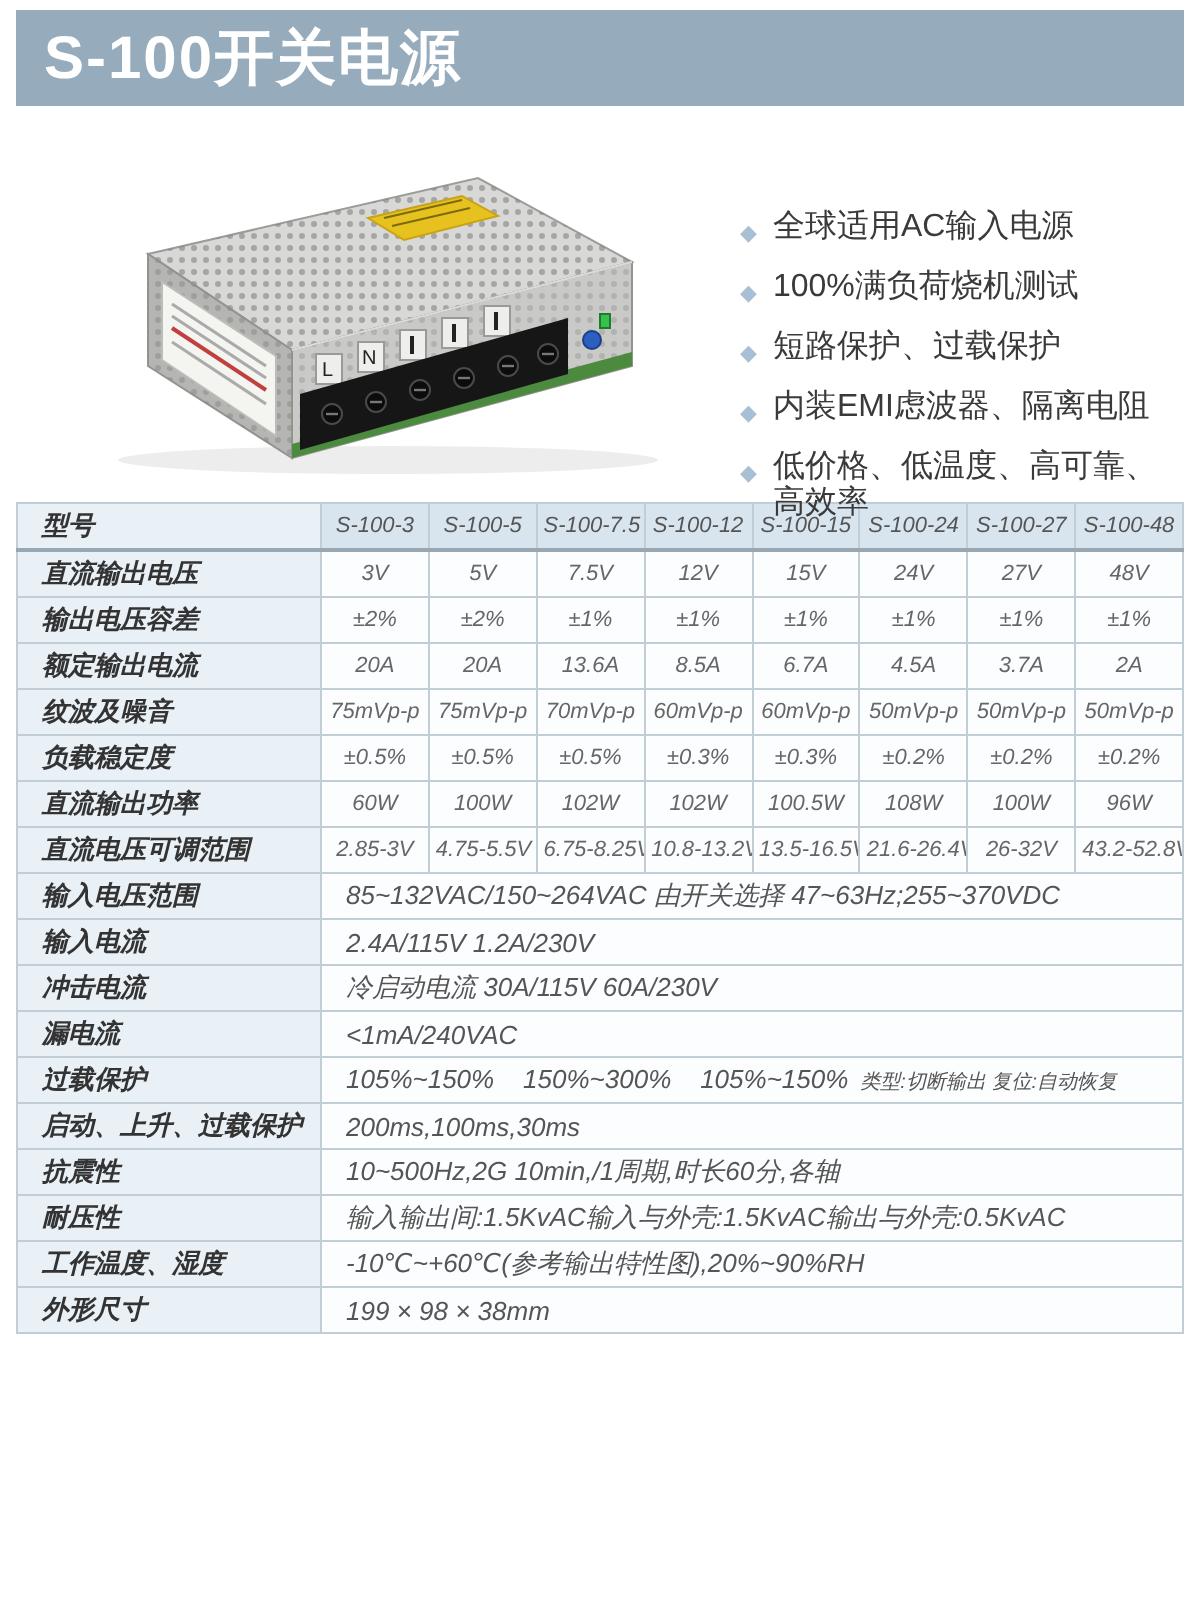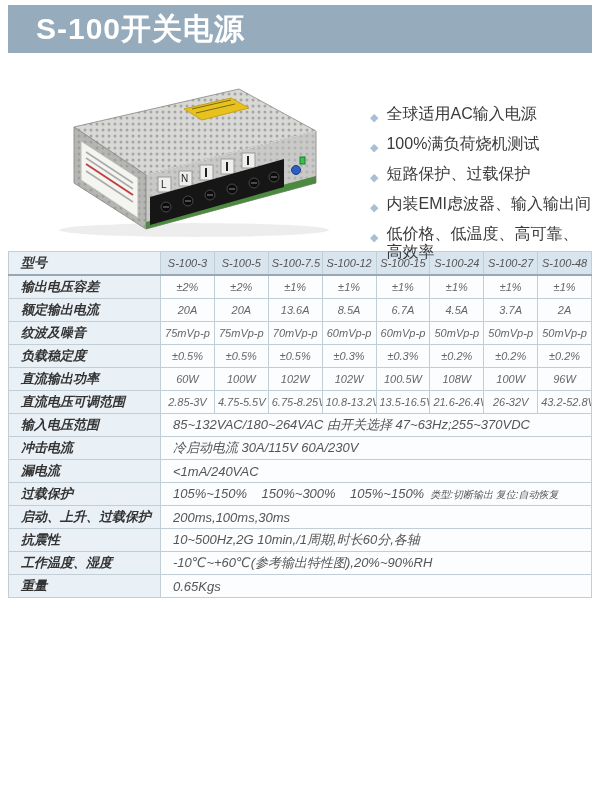--- a/index.html
+++ b/index.html
@@ -7,21 +7,21 @@
     width:600px;height:802px;overflow:hidden;background:#ffffff;
     font-family:"Liberation Sans","DejaVu Sans",sans-serif;
   }
   .title-bar{
     margin:5px 8px 0 8px;height:48px;
     background:var(--header-bg,#96acbc);
     display:flex;align-items:center;
   }
   .title-bar .title{
     color:var(--title-text,#fff);font-size:30px;font-weight:bold;
-    padding-left:28px;letter-spacing:1px;
+    padding-left:14px;letter-spacing:1px;
   }
   .intro{display:flex;margin:26px 8px 0 8px;height:160px;}
   .product-photo{width:300px;height:158px;margin-left:26px;flex:none;}
   .features{list-style:none;margin:26px 0 0 36px;padding:0;}
   .feature{display:flex;align-items:flex-start;margin-bottom:9px;
     font-size:16px;color:#3a3a3a;line-height:18px;}
   .bullet{color:var(--bullet,#a9c0d4);font-size:11px;margin:3px 8px 0 0;flex:none;}
   table.spec-table{
     width:584px;margin:12px 0 0 8px;border-collapse:collapse;table-layout:fixed;
     border:1px solid var(--grid-line,#c2ced6);
@@ -134,21 +134,21 @@
         <span>100%满负荷烧机测试</span>
       </li>
 
       <li class="feature">
         <span class="bullet">◆</span>
         <span>短路保护、过载保护</span>
       </li>
 
       <li class="feature">
         <span class="bullet">◆</span>
-        <span>内装EMI虑波器、输入输出间</span>
+        <span>内装EMI虑波器、隔离电阻</span>
       </li>
 
       <li class="feature">
         <span class="bullet">◆</span>
         <span>低价格、低温度、高可靠、高效率</span>
       </li>
     </ul>
 </div>
 
 <table class="spec-table">
@@ -165,20 +165,32 @@
         <th class="model">S-100-7.5</th>
         <th class="model">S-100-12</th>
         <th class="model">S-100-15</th>
         <th class="model">S-100-24</th>
         <th class="model">S-100-27</th>
         <th class="model">S-100-48</th>
       </tr>
   </thead>
   <tbody>
 
+      <tr class="spec-row">
+        <td class="label">直流输出电压</td>
+
+      <td class="val">3V</td>
+        <td class="val">5V</td>
+        <td class="val">7.5V</td>
+        <td class="val">12V</td>
+        <td class="val">15V</td>
+        <td class="val">24V</td>
+        <td class="val">27V</td>
+        <td class="val">48V</td>
+      </tr>
 
       <tr class="spec-row">
         <td class="label">输出电压容差</td>
 
       <td class="val">±2%</td>
         <td class="val">±2%</td>
         <td class="val">±1%</td>
         <td class="val">±1%</td>
         <td class="val">±1%</td>
         <td class="val">±1%</td>
@@ -249,23 +261,27 @@
         <td class="val">13.5-16.5V</td>
         <td class="val">21.6-26.4V</td>
         <td class="val">26-32V</td>
         <td class="val">43.2-52.8V</td>
       </tr>
     </tbody>
   <tbody>
 
       <tr class="detail-row">
         <td class="label">输入电压范围</td>
-        <td class="detail" colspan="8"><span>85~132VAC/180~264VAC 由开关选择 47~63Hz;255~370VDC</span><span class="note"></span></td>
-      </tr>
-
+        <td class="detail" colspan="8"><span>85~132VAC/150~264VAC 由开关选择 47~63Hz;255~370VDC</span><span class="note"></span></td>
+      </tr>
+
+      <tr class="detail-row">
+        <td class="label">输入电流</td>
+        <td class="detail" colspan="8"><span>2.4A/115V 1.2A/230V</span><span class="note"></span></td>
+      </tr>
 
       <tr class="detail-row">
         <td class="label">冲击电流</td>
         <td class="detail" colspan="8"><span>冷启动电流 30A/115V 60A/230V</span><span class="note"></span></td>
       </tr>
 
       <tr class="detail-row">
         <td class="label">漏电流</td>
         <td class="detail" colspan="8"><span>&lt;1mA/240VAC</span><span class="note"></span></td>
       </tr>
@@ -278,28 +294,32 @@
       <tr class="detail-row">
         <td class="label">启动、上升、过载保护</td>
         <td class="detail" colspan="8"><span>200ms,100ms,30ms</span><span class="note"></span></td>
       </tr>
 
       <tr class="detail-row">
         <td class="label">抗震性</td>
         <td class="detail" colspan="8"><span>10~500Hz,2G 10min,/1周期,时长60分,各轴</span><span class="note"></span></td>
       </tr>
 
+      <tr class="detail-row">
+        <td class="label">耐压性</td>
+        <td class="detail" colspan="8"><span>输入输出间:1.5KvAC输入与外壳:1.5KvAC输出与外壳:0.5KvAC</span><span class="note"></span></td>
+      </tr>
 
 
       <tr class="detail-row">
         <td class="label">工作温度、湿度</td>
         <td class="detail" colspan="8"><span>-10℃~+60℃(参考输出特性图),20%~90%RH</span><span class="note"></span></td>
       </tr>
 
-
-      <tr class="detail-row">
-        <td class="label">重量</td>
-        <td class="detail" colspan="8"><span>0.65Kgs</span><span class="note"></span></td>
-      </tr>
+      <tr class="detail-row">
+        <td class="label">外形尺寸</td>
+        <td class="detail" colspan="8"><span>199 × 98 × 38mm</span><span class="note"></span></td>
+      </tr>
+
 
 
     </tbody>
 </table>
 
 </body></html>

